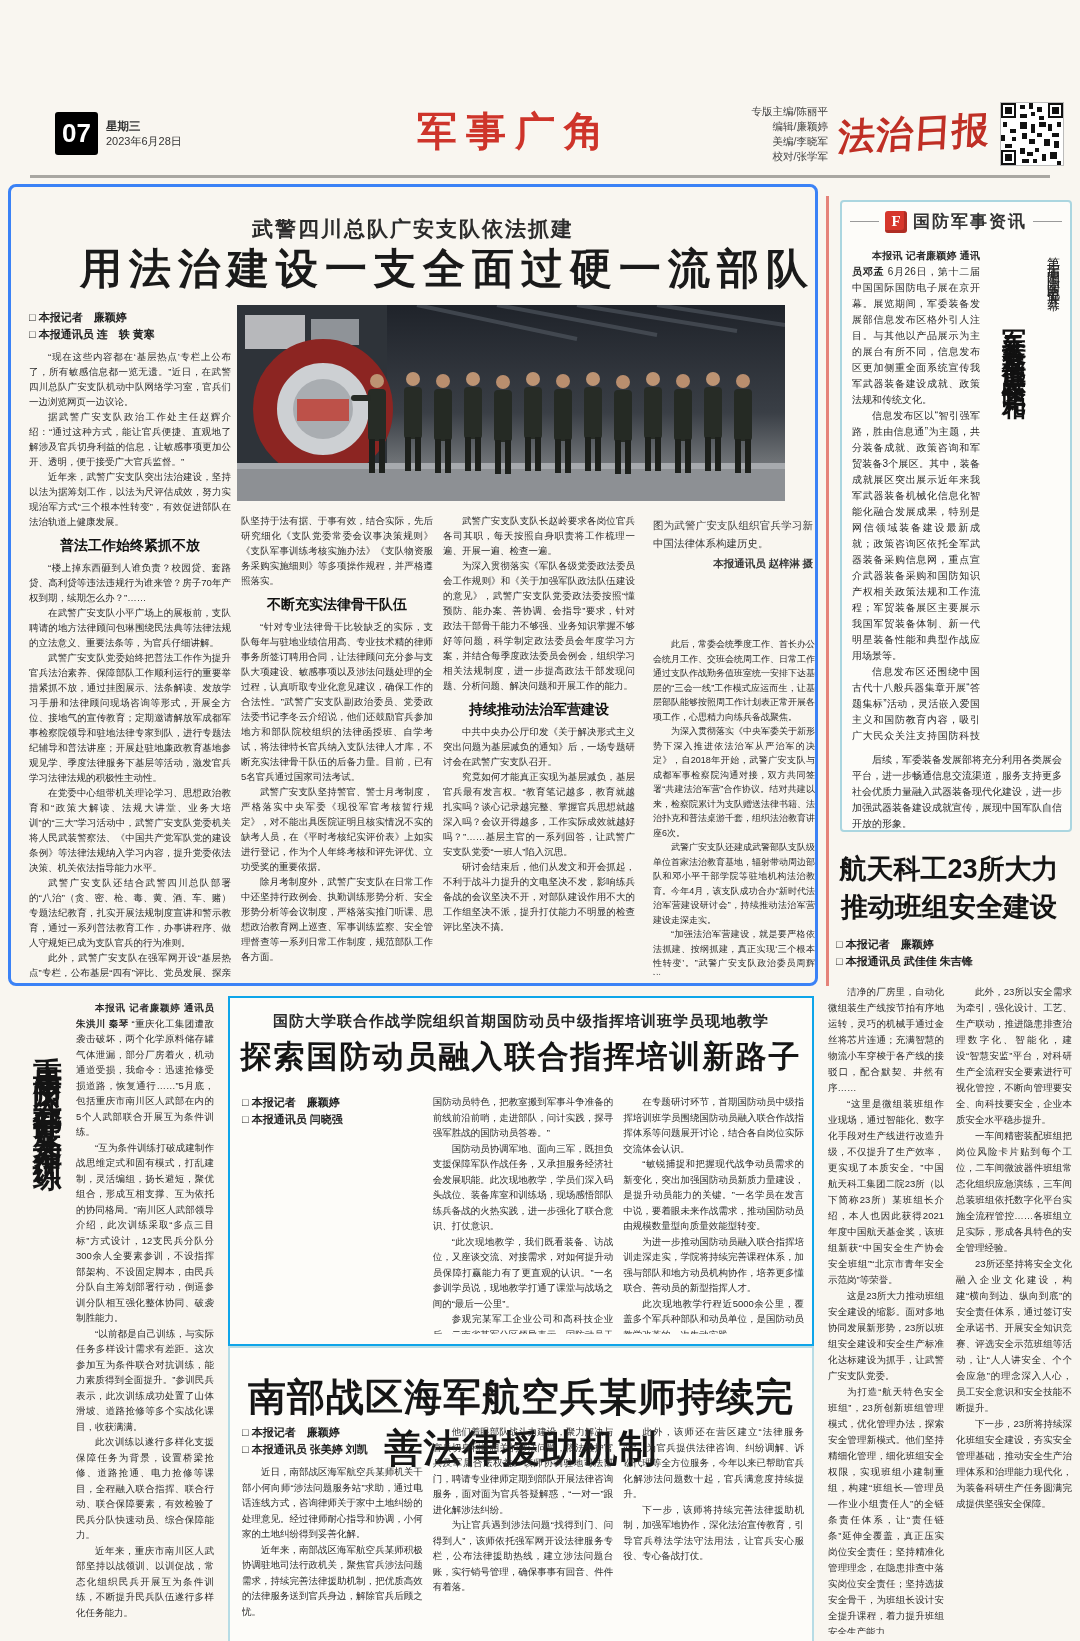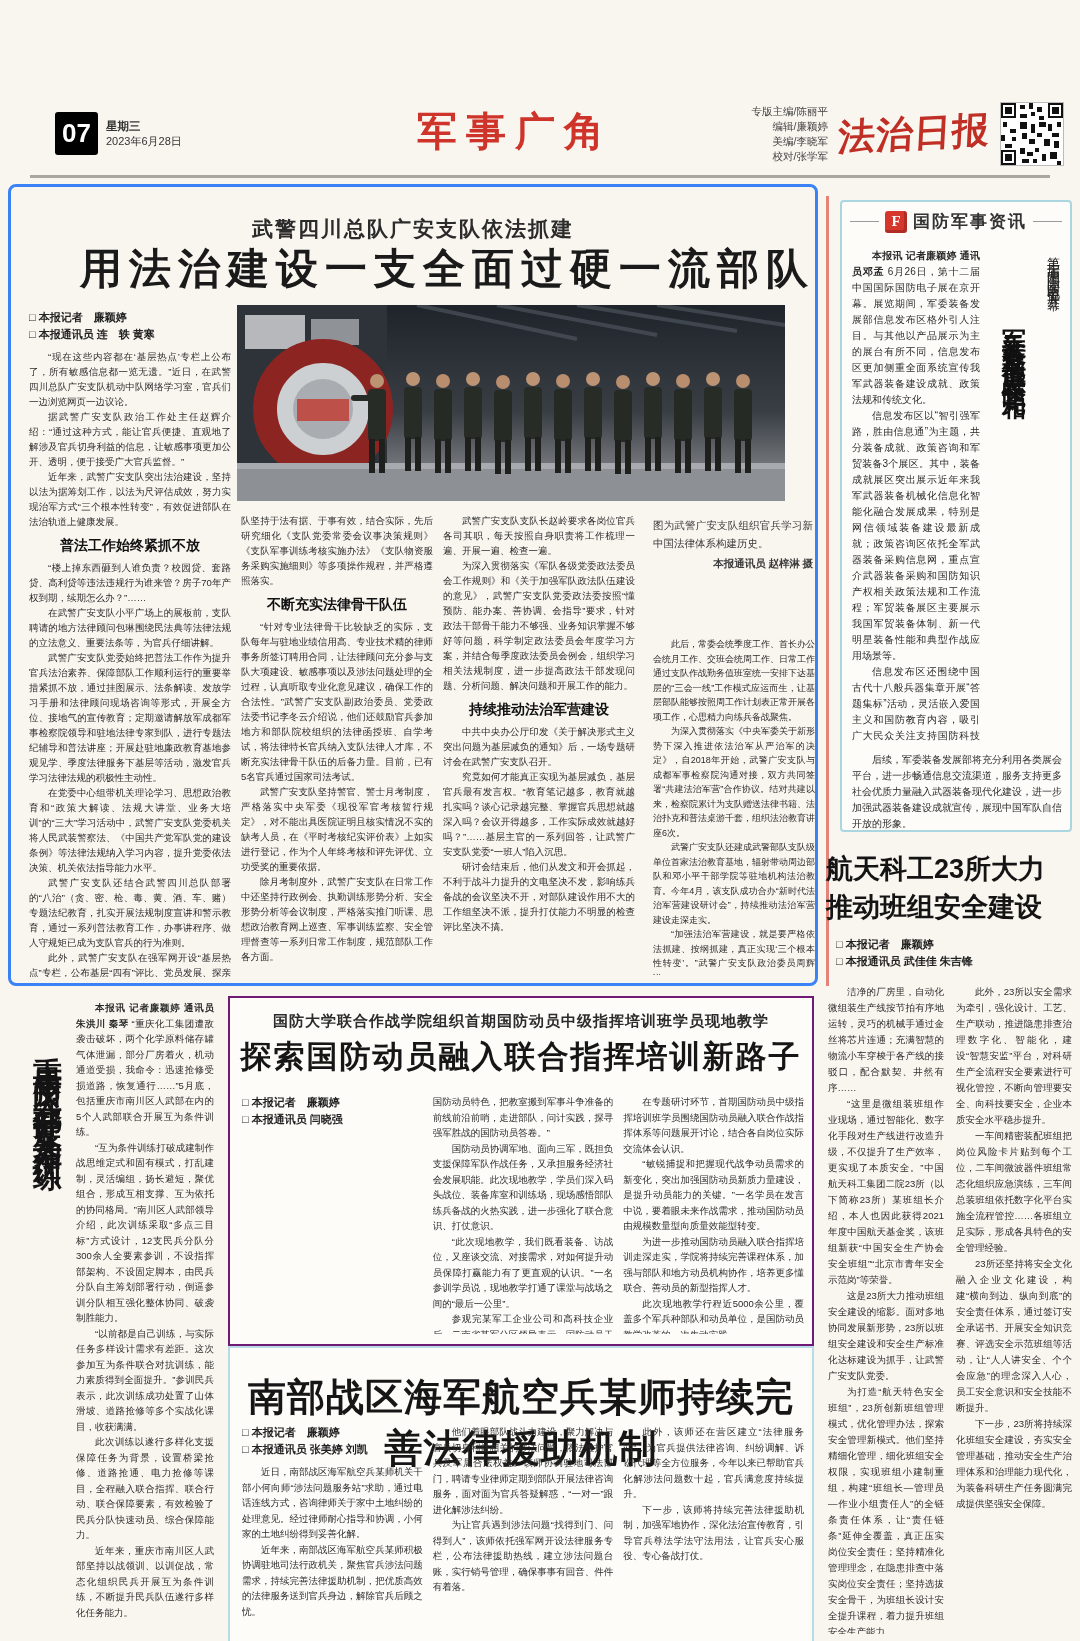--- a/index.html
+++ b/index.html
@@ -54,32 +54,32 @@
              font-family:"Liberation Serif",serif;font-weight:bold;font-size:15px;
              display:flex;align-items:center;justify-content:center;box-shadow:inset -3px -3px 0 rgba(0,0,0,.18);}
   .box-hdr .t{font-size:17px;font-weight:bold;color:#333;letter-spacing:2px;}
   .expo-col{left:10px;top:46px;width:128px;height:498px;font-size:10px;line-height:16px;}
   .expo-title-v{left:156px;top:108px;writing-mode:vertical-rl;font-size:24px;font-weight:bold;
                 letter-spacing:5px;height:420px;color:#111;}
   .expo-kicker-v{left:202px;top:44px;writing-mode:vertical-rl;font-size:13px;letter-spacing:3px;
                  height:270px;color:#222;}
   .expo-closing{left:10px;top:550px;width:210px;font-size:10px;line-height:16px;}
 
-  .aero-title{left:826px;top:850px;width:246px;text-align:left;font-size:27px;font-weight:bold;line-height:38px;color:#141414;}
+  .aero-title{left:826px;top:850px;width:246px;text-align:center;font-size:27px;font-weight:bold;line-height:38px;color:#141414;}
   .aero-byline{left:836px;top:936px;}
   .aero-cols{left:828px;top:984px;width:244px;height:650px;display:flex;gap:12px;}
   .aero-cols .c{width:116px;height:650px;font-size:9.5px;line-height:16px;}
 
   
   .bl-title{left:28px;top:1034px;writing-mode:vertical-rl;font-size:29px;font-weight:bold;
             letter-spacing:7px;height:600px;color:#141414;}
   .bl-body{left:76px;top:1000px;width:138px;height:638px;font-size:9.5px;line-height:15.5px;}
 
   
-  .mid-box{left:228px;top:996px;width:586px;height:350px;border:2px solid #701a75;background:#fdfcf9;}
+  .mid-box{left:228px;top:996px;width:586px;height:350px;border:2px solid #0ea5e9;background:#fdfcf9;}
   .mid-kicker{left:0;right:0;top:14px;text-align:center;font-size:15px;font-weight:bold;letter-spacing:1px;}
   .mid-title{left:0;right:0;top:38px;text-align:center;font-size:31px;font-weight:bold;letter-spacing:2px;color:#161616;}
   .mid-cols{left:12px;top:96px;width:562px;height:240px;display:flex;gap:10px;}
   .mid-cols .c{width:181px;height:240px;font-size:9.5px;line-height:15.5px;}
 
   .bot-box{left:228px;top:1346px;width:586px;height:295px;border:2px solid #b7dce5;border-bottom:none;background:#fdfcf9;}
   .bot-title{left:0;right:0;top:24px;text-align:center;font-size:38px;font-weight:bold;letter-spacing:1px;color:#161616;}
   .bot-cols{left:12px;top:76px;width:562px;height:219px;display:flex;gap:10px;}
   .bot-cols .c{width:181px;height:219px;font-size:9.5px;line-height:15.5px;}
 

